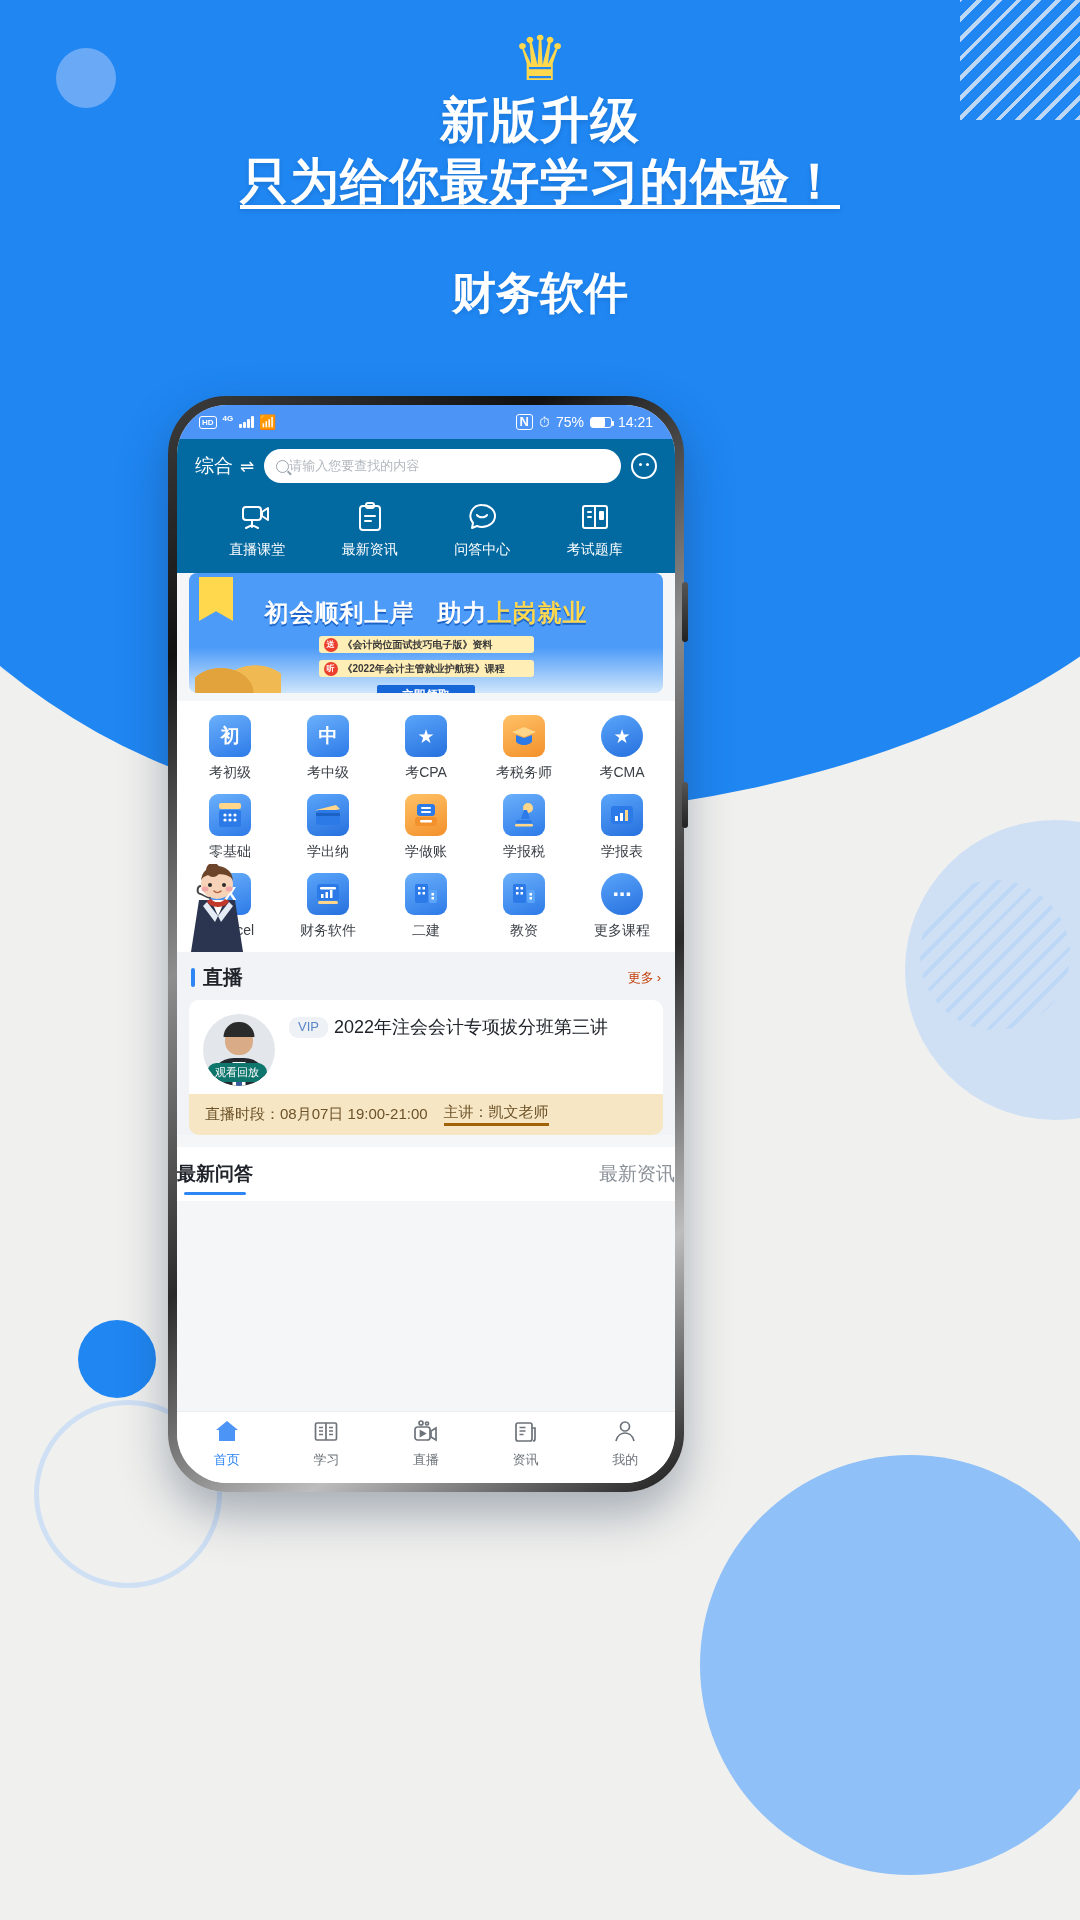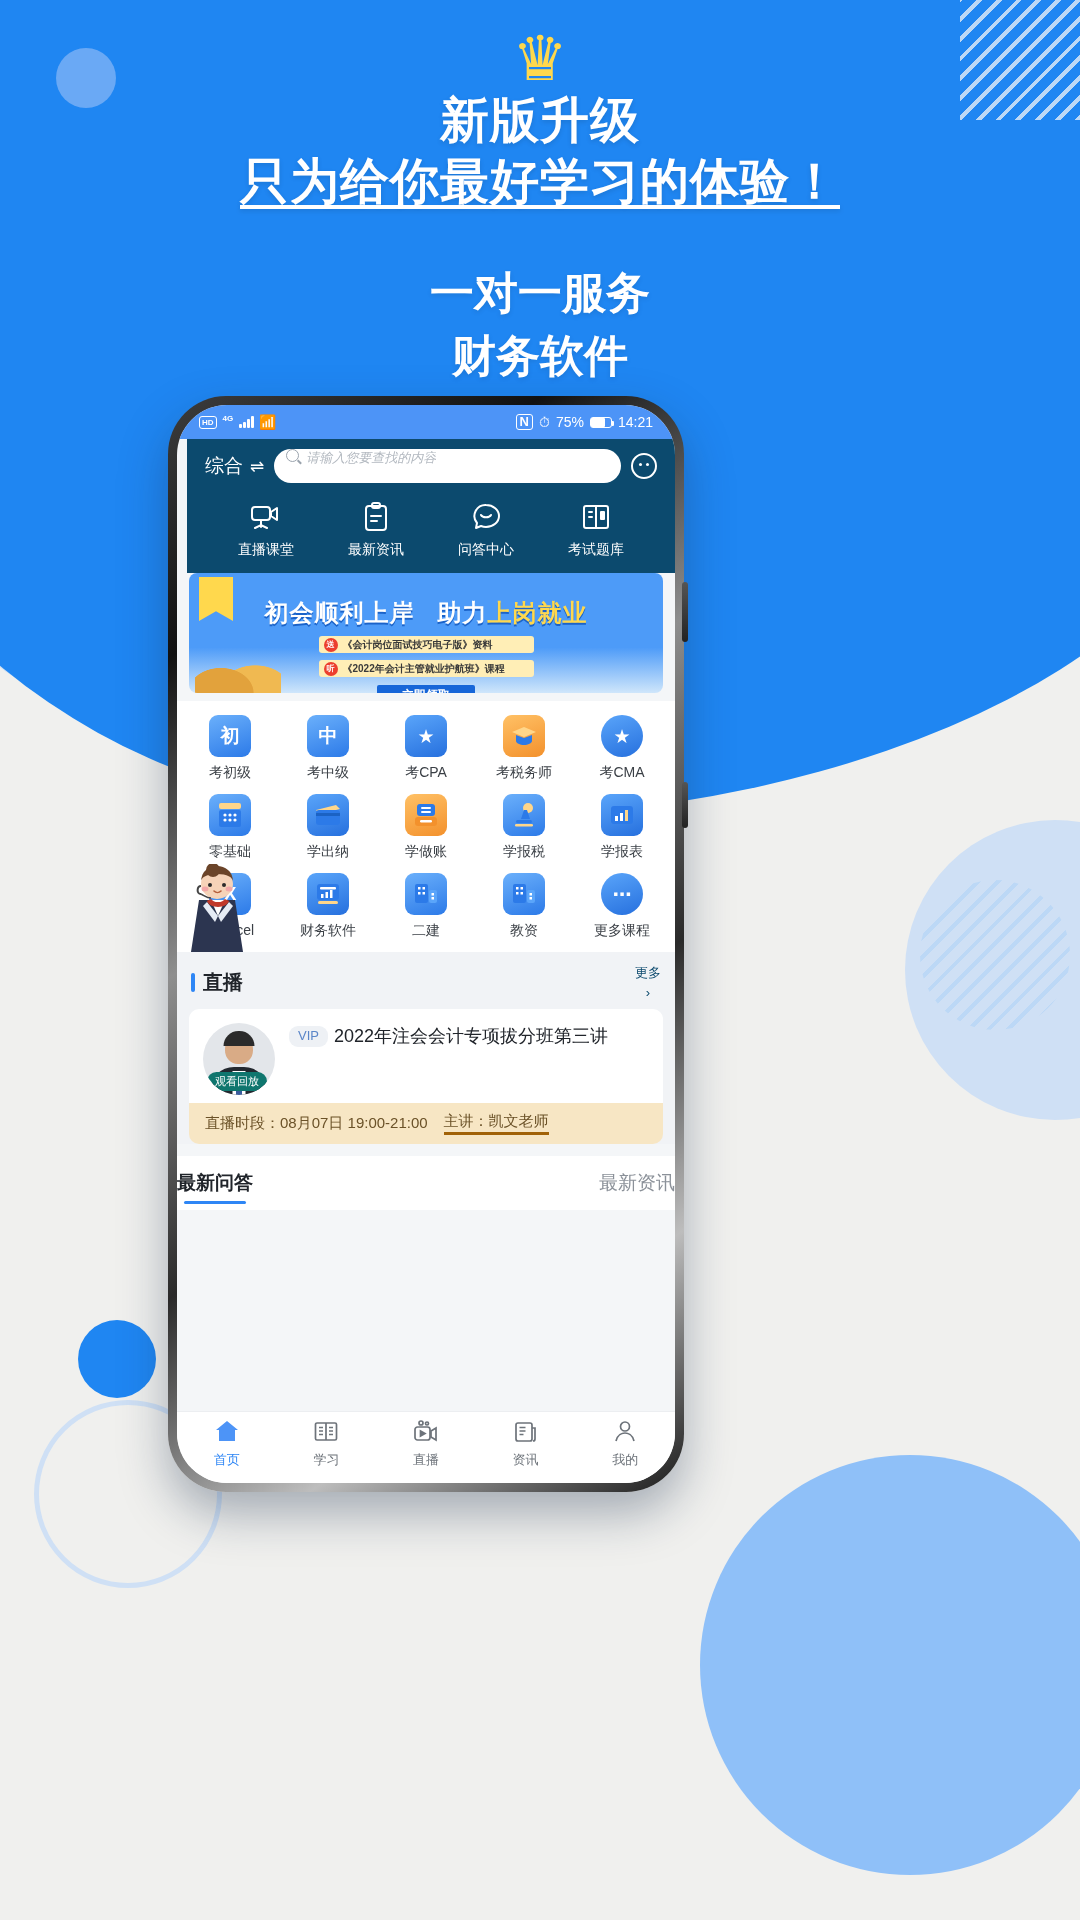--- a/index.html
+++ b/index.html
@@ -97,27 +97,27 @@
   .bars { display:flex; align-items:flex-end; gap:1.5px; height:12px; }
   .bars i { width:2.5px; background:#fff; display:block; border-radius:1px; }
   .bars i:nth-child(1){height:4px}.bars i:nth-child(2){height:6px}
   .bars i:nth-child(3){height:9px}.bars i:nth-child(4){height:12px}
   .wifi { font-size:14px; line-height:1; }
   .batt { width:22px; height:11px; border:1.5px solid #fff; border-radius:3px; position:relative; }
   .batt::after { content:""; position:absolute; right:-3.5px; top:3px; width:2px; height:5px; background:#fff; border-radius:0 1px 1px 0; }
   .batt i { display:block; height:100%; width:72%; background:#fff; border-radius:1px; }
 
   
-  .app-head { background:#0c4a6e; padding:10px 18px 0;margin-left:10px; }
+  .app-head { background:#0369a1; padding:10px 18px 0; }
   .searchrow { display:flex; align-items:center; gap:10px; }
   .cat { color:#fff; font-size:19px; font-weight:500; display:flex; align-items:center; gap:7px; white-space:nowrap; }
   .cat .sw { font-size:17px; }
   .searchbox {
     flex:1; height:34px; background:#fff; border-radius:17px;
-    display:flex; gap:7px; padding:0 12px;font-style:italic;
+    display:flex; align-items:center; padding:0 12px;
   }
   .searchbox .mag { width:13px; height:13px; border:1.7px solid #9aa3ad; border-radius:50%; position:relative; flex:none; }
   .searchbox .mag::after { content:""; position:absolute; right:-4px; bottom:-2px; width:5px; height:1.7px; background:#9aa3ad; transform:rotate(45deg); }
   .searchbox .ph { color:#b3b9c0; font-size:13px; white-space:nowrap; overflow:hidden; }
   .face { width:26px; height:26px; border-radius:50%; border:2px solid #fff; position:relative; flex:none; }
   .face::before { content:""; position:absolute; left:6px; top:8px; width:3px; height:3px; border-radius:50%; background:#fff; }
   .face::after  { content:""; position:absolute; right:6px; top:8px; width:3px; height:3px; border-radius:50%; background:#fff; }
 
   .quick { display:flex; padding:16px 6px 14px; }
   .q-item { flex:1; text-align:center; color:#fff; }
@@ -150,21 +150,21 @@
   .ic-orange { background:linear-gradient(160deg,#ffc166,#f3912c); }
   .ic-round  { border-radius:50%; }
 
   .mascot { position:absolute; left:6px; bottom:0; width:70px; height:88px; }
 
   
   .live-sec { background:#f1f3f6; padding:12px 12px 0; }
   .sec-head { display:flex; align-items:center; justify-content:space-between; padding:0 2px 9px; }
   .sec-title { display:flex; align-items:center; gap:8px; font-size:20px; font-weight:bold; color:#20242a; }
   .sec-bar { width:4px; height:19px; background:#2e86f5; border-radius:2px; }
-  .sec-more { font-size:13px; color:#0c4a6e; display:flex; align-items:center; gap:3px;flex-direction:column; }
+  .sec-more { font-size:13px; color:#c2410c; display:flex; align-items:center; gap:3px; }
 
   .live-card { background:#fff; border-radius:10px 10px 0 0; padding:14px 14px 8px; display:flex; gap:14px; }
   .avatar { width:72px; height:72px; border-radius:50%; background:#e3e6ea; flex:none; position:relative; overflow:hidden; }
   .av-head { position:absolute; left:50%; top:11px; transform:translateX(-50%); width:28px; height:30px; border-radius:50% 50% 46% 46%; background:#d9ab86; }
   .av-hair { position:absolute; left:50%; top:8px; transform:translateX(-50%); width:31px; height:15px; border-radius:16px 16px 0 0; background:#2b2b2b; }
   .av-body { position:absolute; left:50%; bottom:-6px; transform:translateX(-50%); width:58px; height:34px; border-radius:24px 24px 0 0; background:#23282f; }
   .av-shirt{ position:absolute; left:50%; bottom:-6px; transform:translateX(-50%); width:13px; height:30px; background:#fff; }
   .av-tie  { position:absolute; left:50%; bottom:-6px; transform:translateX(-50%); width:6px; height:22px; background:#3a5c9c; }
   .replay {
     position:absolute; left:4px; bottom:4px; background:#0f766e; color:#fff;
@@ -213,21 +213,20 @@
   <div class="dot-bl"></div>
 </div>
 
 <div class="hero">
   <div class="crown">♛</div>
   <h1>
     <div>新版升级</div>
     <div class="u">只为给你最好学习的体验！</div>
   </h1>
   <div class="sub">
-    <div>一对一服务</div>
     <div class="hl"><span>财务软件</span></div>
   </div>
 </div>
 
 <div class="phone">
   <div class="btn-side b1"></div>
   <div class="btn-side b2"></div>
   <div class="phone-inner">
 
     <div class="statusbar">

